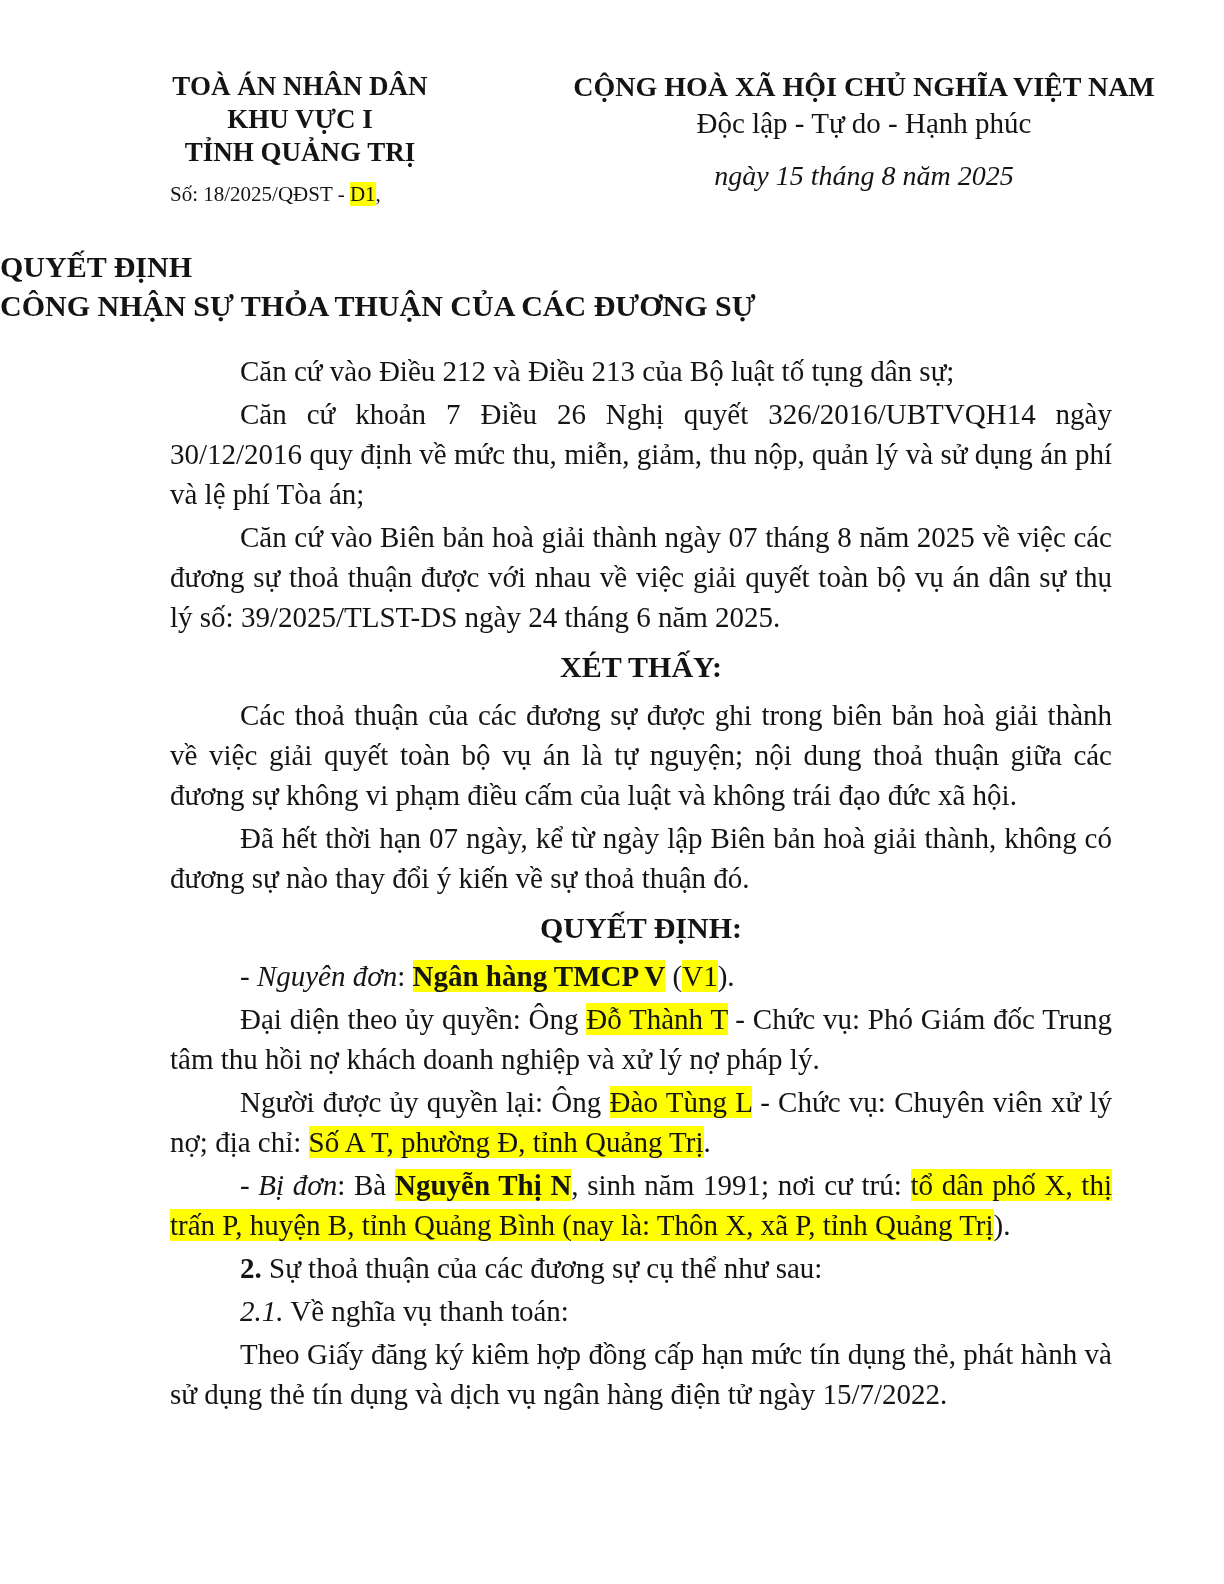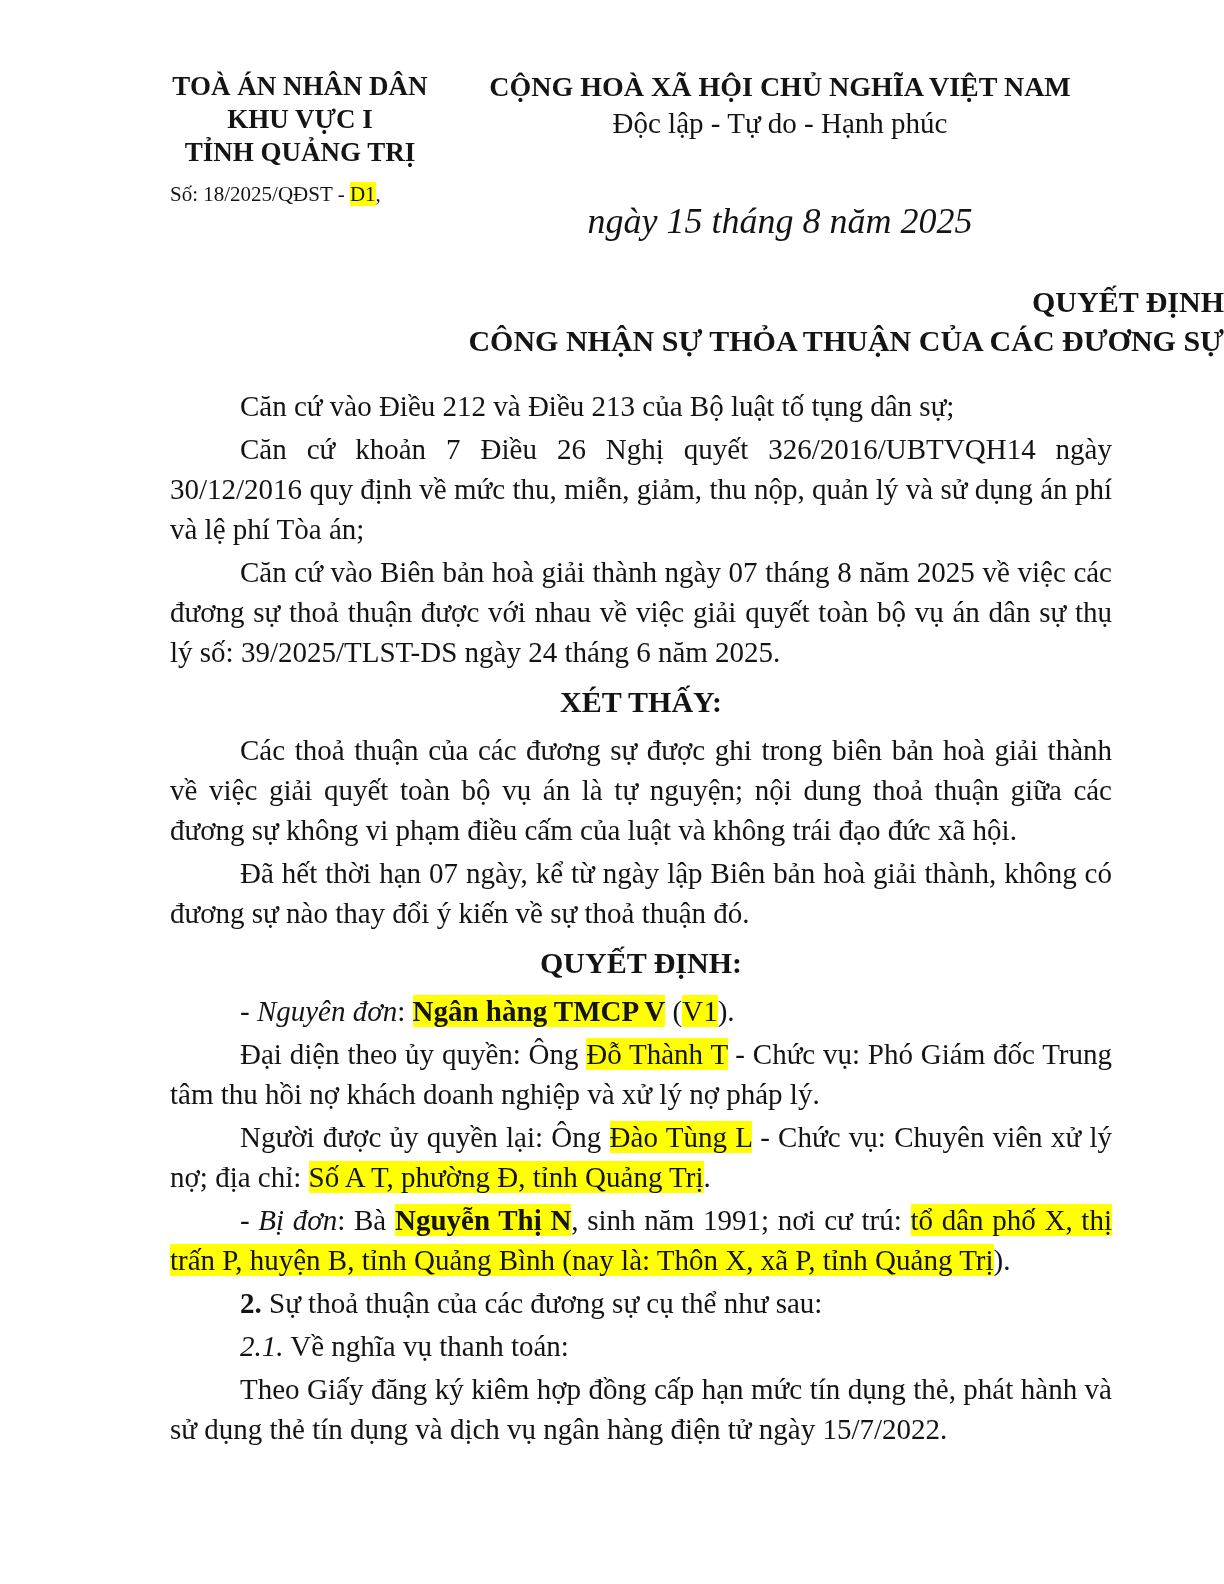--- a/index.html
+++ b/index.html
@@ -6,31 +6,31 @@
   html, body { margin: 0; padding: 0; background: #ffffff; }
   body {
     width: 1224px;
     min-height: 1584px;
     font-family: "Liberation Serif", "DejaVu Serif", serif;
     color: #141414;
   }
   .page { width: 1224px; min-height: 1584px; padding-top: 70px; }
 
   
-  .header { display: flex; justify-content: flex-start; padding: 0 40px 0 140px; }
+  .header { display: flex; justify-content: space-between; padding: 0 40px 0 140px; }
   .header-left { width: 320px; text-align: center; }
   .court-line { font-weight: bold; font-size: 27px; line-height: 33px; white-space: nowrap; }
   .doc-number { text-align: left; padding-left: 30px; margin-top: 13px; font-size: 21px; white-space: nowrap; }
   .header-right { width: 640px; text-align: center; }
   .republic-1 { font-weight: bold; font-size: 28px; line-height: 34px; white-space: nowrap; font-family: Liberation Serif, serif; }
   .republic-2 { font-weight: normal; font-size: 29px; line-height: 34px; margin-top: 2px; white-space: nowrap; }
-  .date-line { font-style: italic; font-size: 36px; margin-top: 60px; white-space: nowrap; }
+  .date-line { font-style: italic; font-size: 28px; margin-top: 20px; white-space: nowrap; }
 
   
-  .doc-title { text-align: right; margin-top: 40px; }
+  .doc-title { text-align: left; margin-top: 40px; }
   .doc-title-line { font-weight: bold; font-size: 30px; line-height: 39px; }
 
   
   .content {
     margin: 26px 112px 0 170px;
     font-size: 29px;
     line-height: 40px;
     text-align: justify;
   }
   .content p { margin: 0 0 3px 0; text-indent: 70px; }

